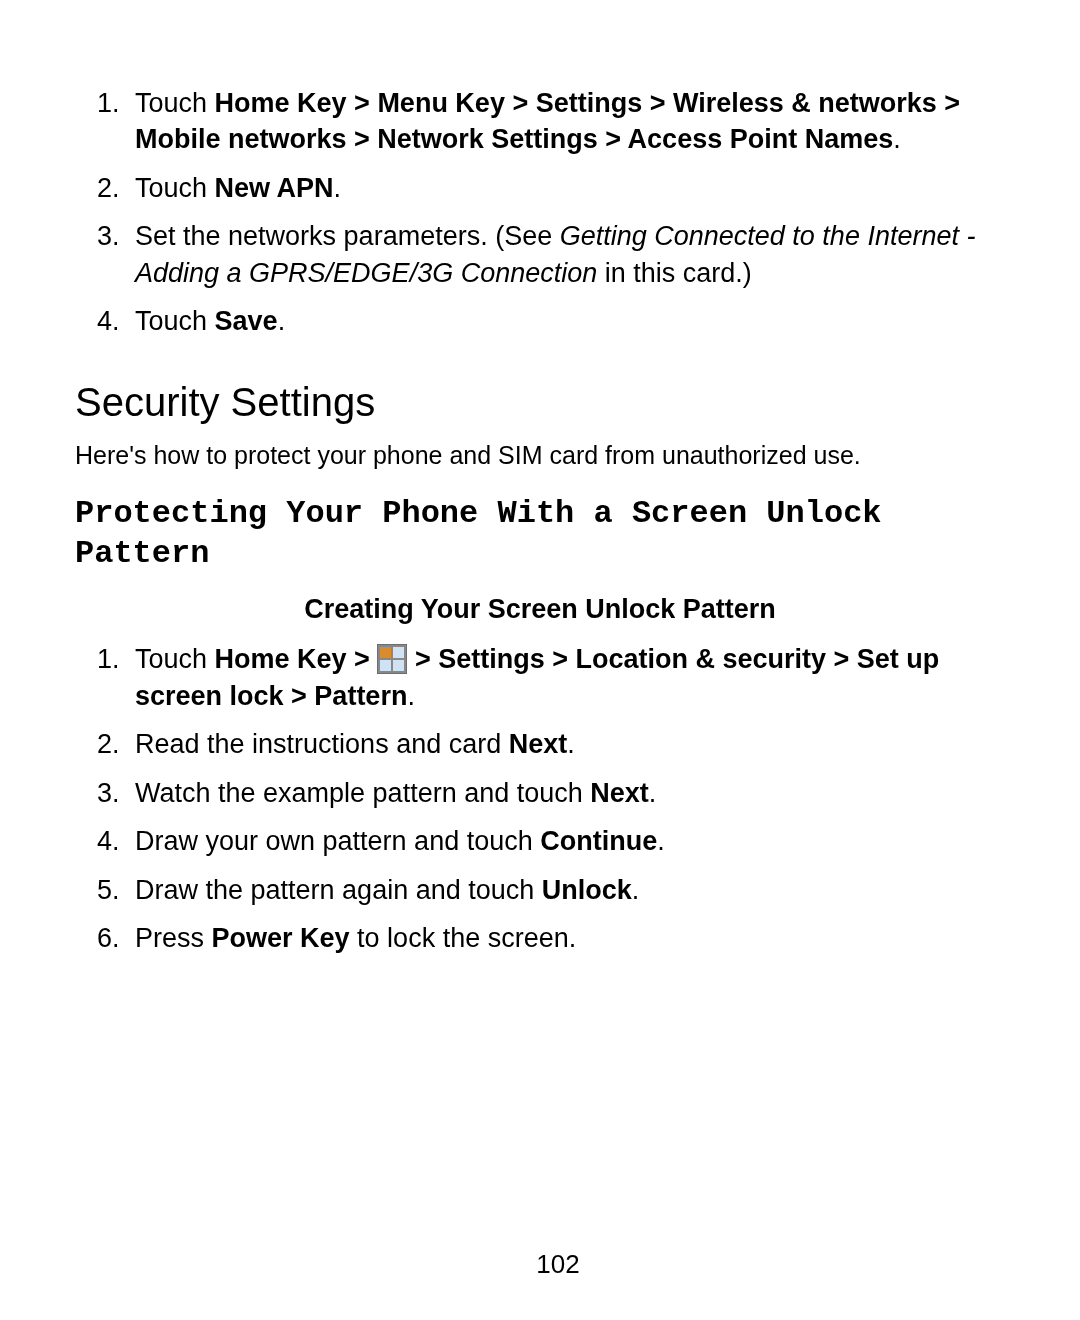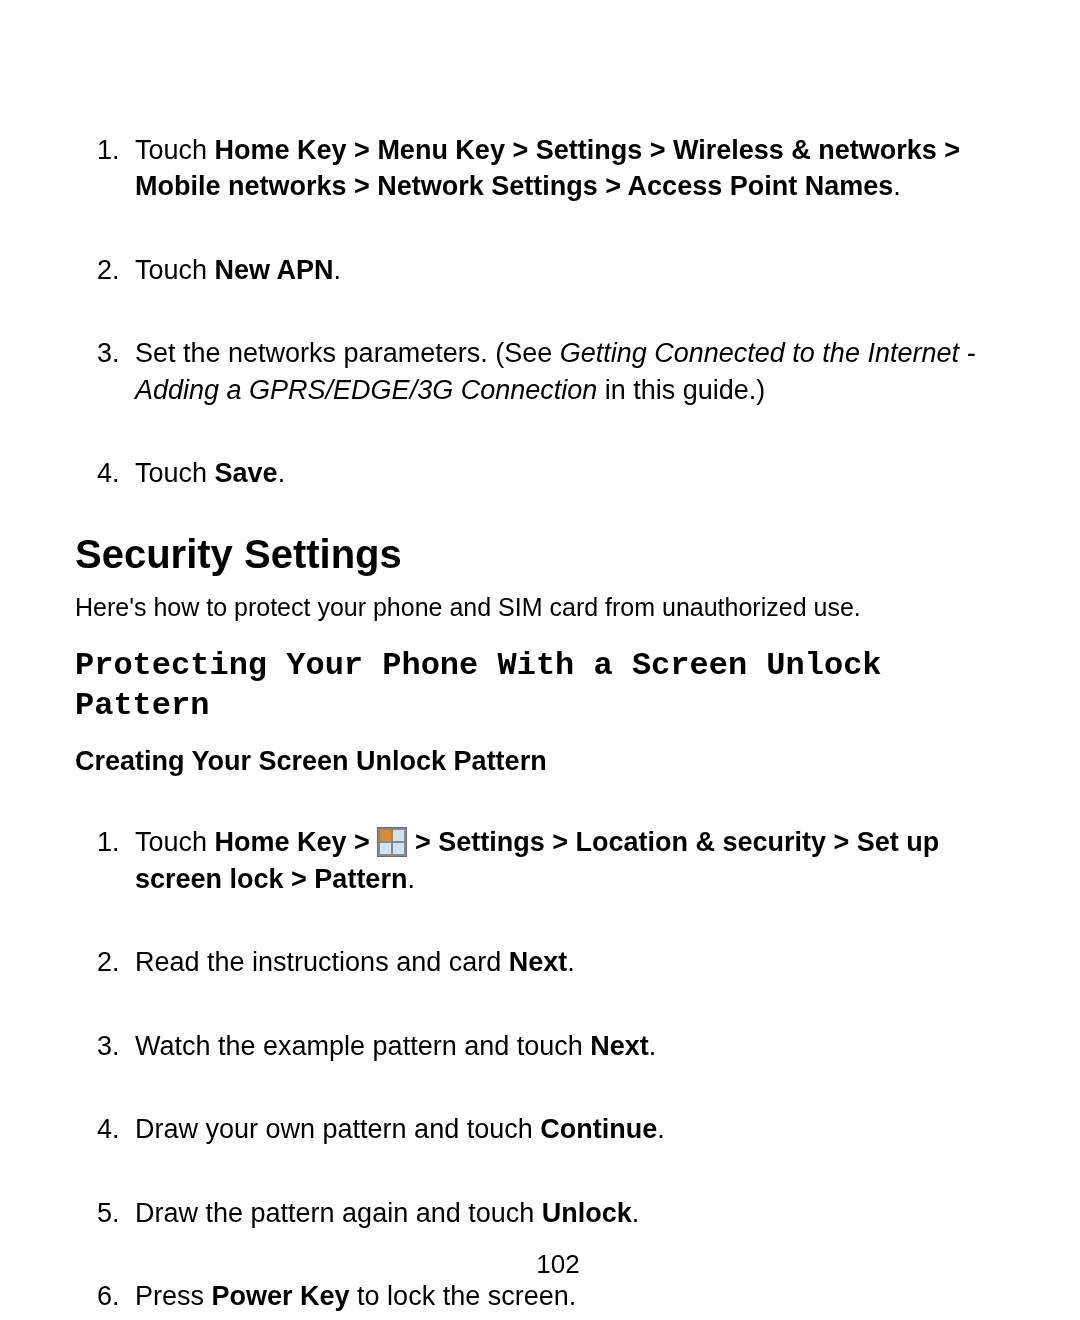--- a/index.html
+++ b/index.html
@@ -13,45 +13,45 @@
     }
     ol {
       list-style-position: outside;
       padding-left: 52px;
     }
     ol li {
       font-size: 27px;
       line-height: 1.35;
       margin-bottom: 12px;
       padding-left: 8px;
-      margin-top: 47px;
     }
     h1 {
       font-size: 40px;
-      font-weight: bold;
+      font-weight: normal;
       margin-top: 40px;
       margin-bottom: 14px;
     }
     .intro {
       font-size: 25px;
       line-height: 1.35;
       margin-bottom: 22px;
     }
     h2 {
       font-size: 32px;
       font-weight: bold;
       margin-top: 20px;
       margin-bottom: 20px;
       line-height: 1.25;
       font-family: Liberation Mono, monospace;
     }
     h3 {
       font-size: 27px;
       font-weight: bold;
       margin-bottom: 16px;
+      text-align: center;
     }
     .b { font-weight: bold; }
     .i { font-style: italic; }
     .icon-grid {
       display: inline-block;
       width: 30px;
       height: 30px;
       vertical-align: middle;
       position: relative;
       top: -2px;
@@ -70,21 +70,21 @@
 <body>
 
 <ol>
   <li>
     <span>Touch </span><span class="b">Home Key &gt; Menu Key &gt; Settings &gt; Wireless &amp; networks &gt; Mobile networks &gt; Network Settings &gt; Access Point Names</span><span>.</span>
   </li>
   <li>
     <span>Touch </span><span class="b">New APN</span><span>.</span>
   </li>
   <li>
-    <span>Set the networks parameters. (See </span><span class="i">Getting Connected to the Internet - Adding a GPRS/EDGE/3G Connection</span><span> in this guide.)</span>
+    <span>Set the networks parameters. (See </span><span class="i">Getting Connected to the Internet - Adding a GPRS/EDGE/3G Connection</span><span> in this card.)</span>
   </li>
   <li>
     <span>Touch </span><span class="b">Save</span><span>.</span>
   </li>
 </ol>
 
 <h1>Security Settings</h1>
 
 <p class="intro">Here's how to protect your phone and SIM card from unauthorized use.</p>
 

